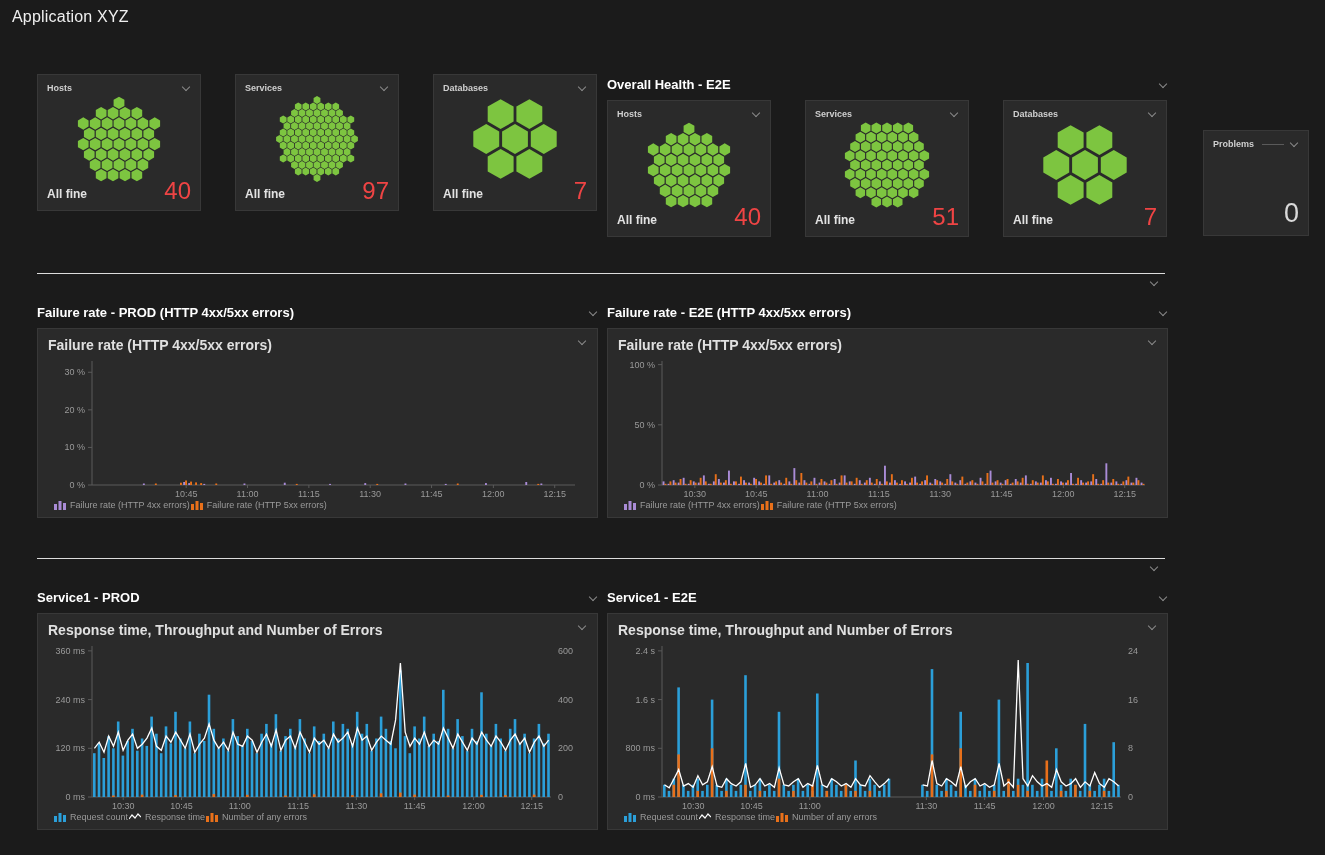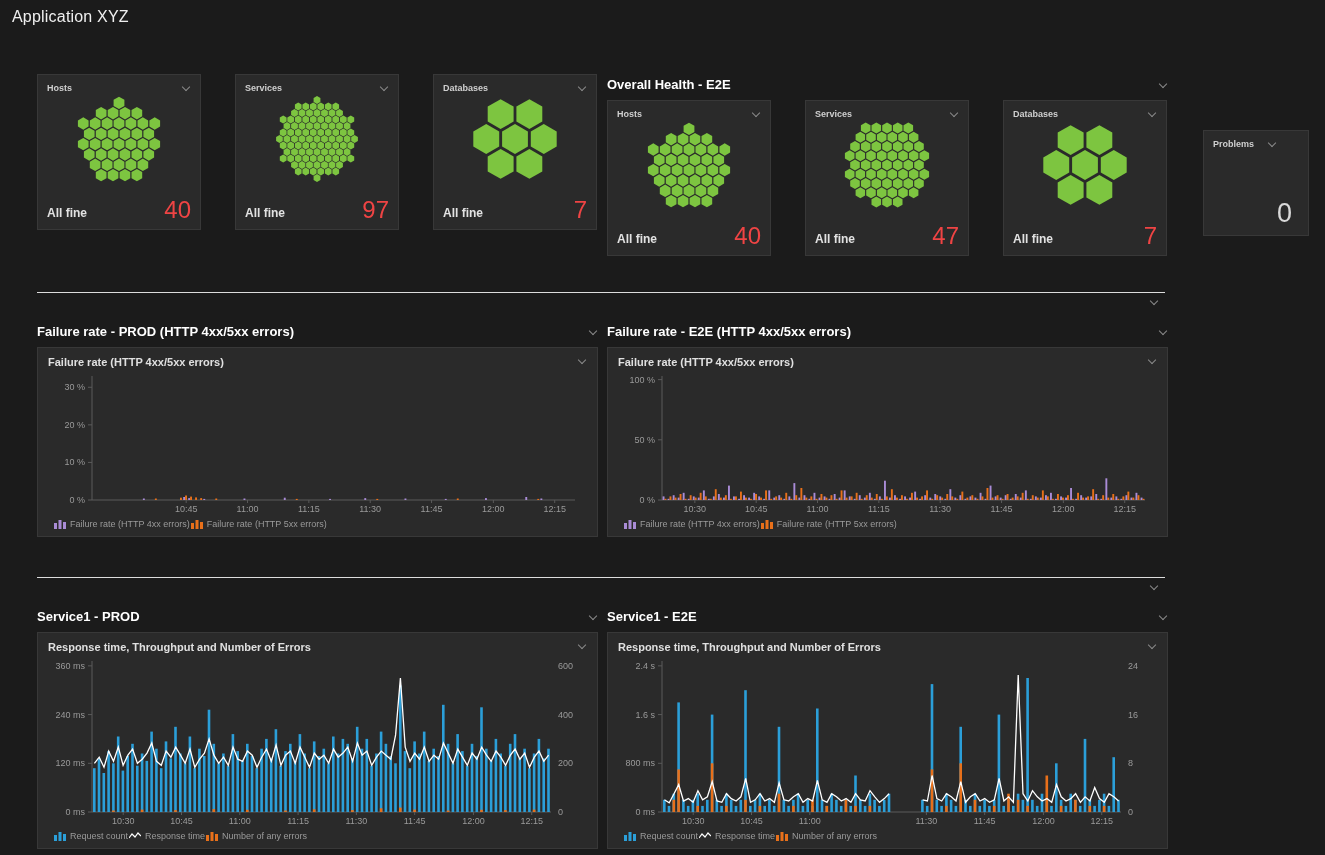--- a/index.html
+++ b/index.html
@@ -5,41 +5,41 @@
   *{margin:0;padding:0;box-sizing:border-box}
   html,body{width:1325px;height:855px;background:#1b1b1b;font-family:"Liberation Sans","DejaVu Sans",sans-serif;color:#ddd;overflow:hidden}
   .page-title{padding:8px 0 0 12px;font-size:16px;color:#efefef;letter-spacing:.2px}
   .content{padding:48px 0 0 37px}
   .row-health{display:flex;gap:9px}
   .group{width:561px}
   .group-header{display:flex;justify-content:space-between;align-items:center;height:20px;margin-bottom:6px}
   .group-title{font-size:13px;font-weight:bold;color:#fff}
   .tiles{display:flex;gap:34px}
   .tile{background:#2a2a2a;border:1px solid #383838}
-  .hex-tile{width:164px;height:156px;padding:8px 9px 7px;display:flex;flex-direction:column;cursor:pointer}
+  .hex-tile{width:164px;height:137px;padding:8px 9px 7px;display:flex;flex-direction:column;cursor:pointer}
   .tile-head{display:flex;justify-content:space-between;align-items:flex-start;margin-bottom:2px}
   .tile-label{font-size:9px;font-weight:bold;color:#cfcfcf}
   .hive{flex:1;min-height:0}
   .hive svg{display:block}
   .tile-foot{display:flex;justify-content:space-between;align-items:flex-end}
   .status{font-size:12px;font-weight:bold;color:#e2e2e2;padding-bottom:2px}
   .count{font-size:24px;color:#ef4444;line-height:1}
-  .problems-tile{width:106px;height:106px;margin-left:26px;margin-top:56px;padding:8px 9px;display:flex;flex-direction:row;cursor:pointer}
+  .problems-tile{width:106px;height:106px;margin-left:26px;margin-top:56px;padding:8px 9px;display:flex;flex-direction:column;cursor:pointer}
   .problems-spark{flex:1;border-top:1px solid #5a5a5a;margin:5px 6px 0 8px}
   .problems-value{margin-top:auto;text-align:right;font-size:27px;color:#d9d9d9;line-height:1}
   .chev{width:9px;height:9px;position:relative;display:inline-block;cursor:pointer;flex:none}
   .chev::after{content:"";position:absolute;left:1px;top:1px;width:5px;height:5px;border-right:1px solid #8a8a8a;border-bottom:1px solid #8a8a8a;transform:rotate(45deg)}
   .divider-wrap{width:1128px;margin-top:36px;position:relative}
   .divider{height:1px;background:#dcdcdc}
   .divider-chev{position:absolute;right:6px;top:5px}
   .row-charts{display:flex;gap:9px;margin-top:28px}
   .chart-tile{width:561px;padding:8px 10px 2px;display:flex;flex-direction:column;cursor:default}
   .chart-tile.failure{height:190px}
   .chart-tile.service{height:217px}
-  .chart-title{font-size:11px;font-weight:bold;color:#e0e0e0}
+  .chart-title{font-size:14px;font-weight:bold;color:#e0e0e0}
   .plot{flex:1;min-height:0}
   .plot svg{display:block}
   .legend{display:flex;gap:1px;padding:3px 0 4px 6px;height:20px;align-items:center}
   .legend-item{display:flex;align-items:center;gap:4px;font-size:9px;color:#9a9a9a;cursor:pointer;white-space:nowrap}
 </style>
 </head>
 <body>
 
 <div class="page">
   <div class="page-title">Application XYZ</div>
@@ -358,21 +358,21 @@
                   <polygon points="39.5,37.5 34.7,40.3 29.9,37.5 29.9,32.0 34.7,29.2 39.5,32.0" fill="#7dc540"></polygon>
                   <polygon points="114.1,37.5 109.3,40.3 104.5,37.5 104.5,32.0 109.3,29.2 114.1,32.0" fill="#7dc540"></polygon>
                   <polygon points="114.1,56.0 109.3,58.8 104.5,56.0 104.5,50.5 109.3,47.7 114.1,50.5" fill="#7dc540"></polygon>
                   <polygon points="39.5,56.0 34.7,58.8 29.9,56.0 29.9,50.5 34.7,47.7 39.5,50.5" fill="#7dc540"></polygon>
                   <polygon points="55.5,9.8 50.7,12.6 45.9,9.8 45.9,4.3 50.7,1.5 55.5,4.3" fill="#7dc540"></polygon>
                   <polygon points="98.1,9.8 93.3,12.6 88.5,9.8 88.5,4.3 93.3,1.5 98.1,4.3" fill="#7dc540"></polygon>
                 </svg>
               </div>
             <div class="tile-foot">
               <span class="status">All fine</span>
-              <span class="count">47</span>
+              <span class="count">51</span>
             </div>
           </div>
           <div class="tile hex-tile">
             <div class="tile-head">
               <span class="tile-label">Databases</span>
               <span class="chev"></span>
             </div>
             <div class="hive">
                 <svg width="144" height="88">
                   <polygon points="84.9,51.5 72.0,58.9 59.1,51.5 59.1,36.5 72.0,29.1 84.9,36.5" fill="#7dc540"></polygon>

